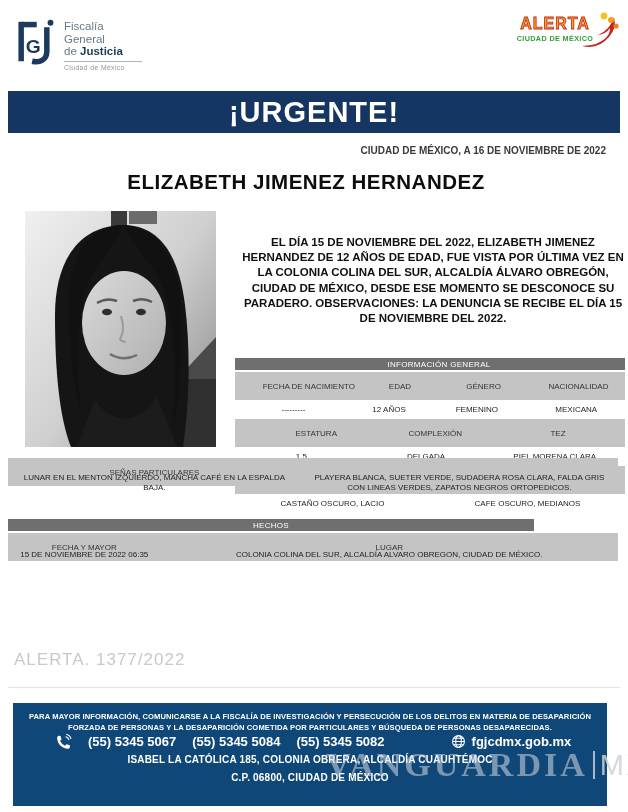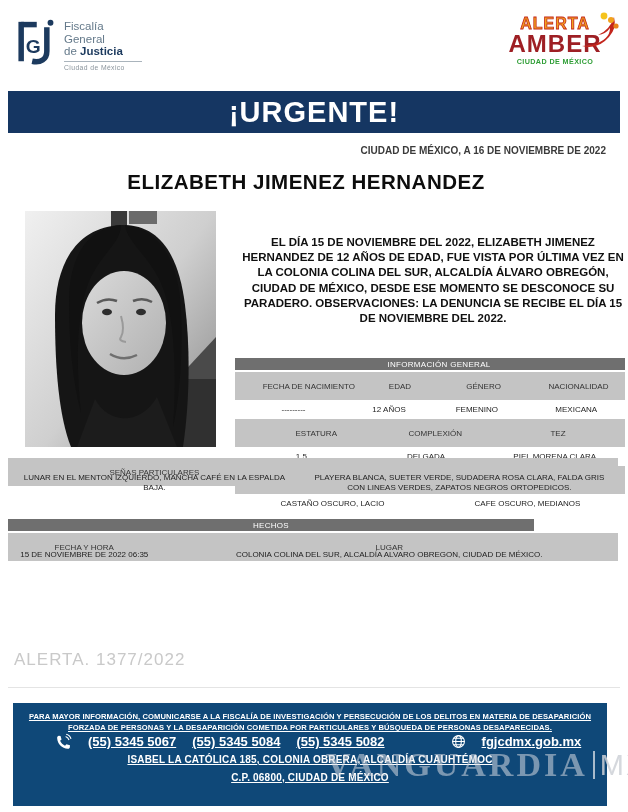--- a/index.html
+++ b/index.html
@@ -57,26 +57,26 @@
 
   .hechos-title{position:absolute;left:8px;top:519px;width:526px;}
   .hechos-head{position:absolute;left:8px;top:533px;width:610px;grid-template-columns:25% 75%;}
   .hechos-vals{position:absolute;left:8px;top:547px;width:610px;grid-template-columns:25% 75%;}
 
   
   .alert-number{position:absolute;left:14px;top:650px;font-size:17px;color:#c9c9c9;letter-spacing:1px;}
   .pre-footer-line{position:absolute;left:8px;top:687px;width:612px;height:1px;background:#e4e4e4;}
 
   .footer{position:absolute;left:13px;top:703px;width:594px;height:103px;background:#0f4878;
-          color:#fff;text-align:center;box-sizing:border-box;padding-top:8px;text-decoration:underline;}
+          color:#fff;text-align:center;box-sizing:border-box;padding-top:8px;}
   .f-info{font-size:7.6px;line-height:11px;width:96%;margin:0 auto;font-weight:bold;letter-spacing:.1px;}
   .f-contacts{display:flex;align-items:center;padding-left:42px;gap:16px;
               font-size:13px;font-weight:bold;}
   .f-contacts .gap{width:34px;}
-  .f-site{display:flex;align-items:center;gap:16px;}
+  .f-site{display:flex;align-items:center;gap:6px;}
   .f-addr{font-size:10px;font-weight:bold;line-height:14.5px;margin-top:3px;letter-spacing:.2px;}
 
   .watermark{position:absolute;left:326px;top:746px;display:flex;align-items:center;pointer-events:none;}
   .wm-text{font-family:"Liberation Serif",serif;font-weight:bold;font-size:34px;
            color:rgba(213,217,224,0.55);letter-spacing:3px;}
   .wm-bar{width:2px;height:28px;background:rgba(222,226,231,0.75);margin:0 5px;}
   .wm-mx{font-size:29px;color:rgba(206,209,215,0.85);letter-spacing:2px;font-weight:normal;}
 </style>
 </head>
 <body>
@@ -96,21 +96,20 @@
       <div class="fgj-l">General</div>
       <div class="fgj-l"><span>de </span><b>Justicia</b></div>
       <div class="fgj-sep"></div>
       <div class="fgj-sub">Ciudad de México</div>
     </div>
   </div>
 
   <div class="amber-logo">
     <div class="amber-row">
       <div class="amber-l1">ALERTA</div>
-      <div class="amber-l2">AMBER</div>
       <svg class="amber-swoosh" width="40" height="44" viewBox="0 0 40 44">
         <path d="M2,36 Q18,40 29,27 Q37,18 34,7 Q30,20 18,25 Q26,24 30,18 Q30,30 12,35 Z" fill="#c3251c"></path>
         <circle cx="24" cy="6" r="3.4" fill="#f5c31d"></circle>
         <circle cx="31" cy="10" r="3" fill="#f2a21c"></circle>
         <circle cx="36" cy="16" r="2.6" fill="#e8821a"></circle>
       </svg>
     </div>
     <div class="amber-l3">CIUDAD DE MÉXICO</div>
   </div>
 
@@ -192,21 +191,21 @@
   <div class="grid gray sr-bar">
     <span>SEÑAS PARTICULARES</span>
   </div>
   <div class="grid vals sr-vals">
     <span>LUNAR EN EL MENTON IZQUIERDO, MANCHA CAFÉ EN LA ESPALDA BAJA.</span>
     <span>PLAYERA BLANCA, SUETER VERDE, SUDADERA ROSA CLARA, FALDA GRIS CON LINEAS VERDES, ZAPATOS NEGROS ORTOPEDICOS.</span>
   </div>
 
   <div class="bar dark hechos-title">HECHOS</div>
   <div class="grid gray hechos-head">
-    <span>FECHA Y HORA</span>
+    <span>FECHA Y MAYOR</span>
     <span>LUGAR</span>
   </div>
   <div class="grid vals hechos-vals">
     <span>15 DE NOVIEMBRE DE 2022 06:35</span>
     <span>COLONIA COLINA DEL SUR, ALCALDÍA ALVARO OBREGON, CIUDAD DE MÉXICO.</span>
   </div>
 
   <div class="alert-number">ALERTA. 1377/2022</div>
 
   <div class="pre-footer-line"></div>

